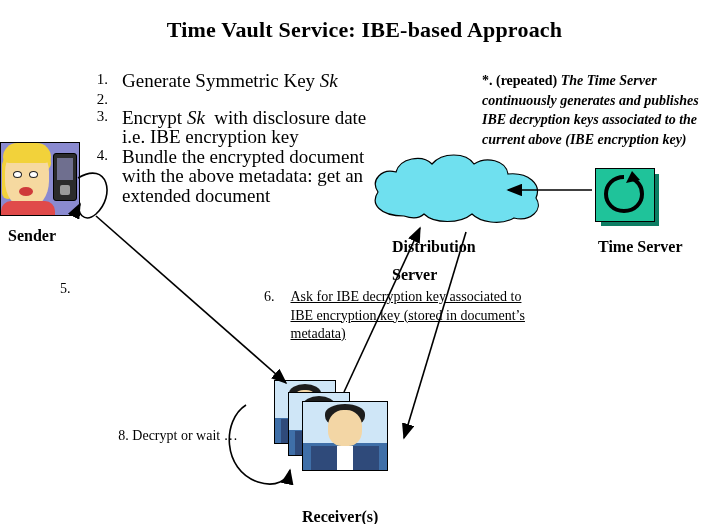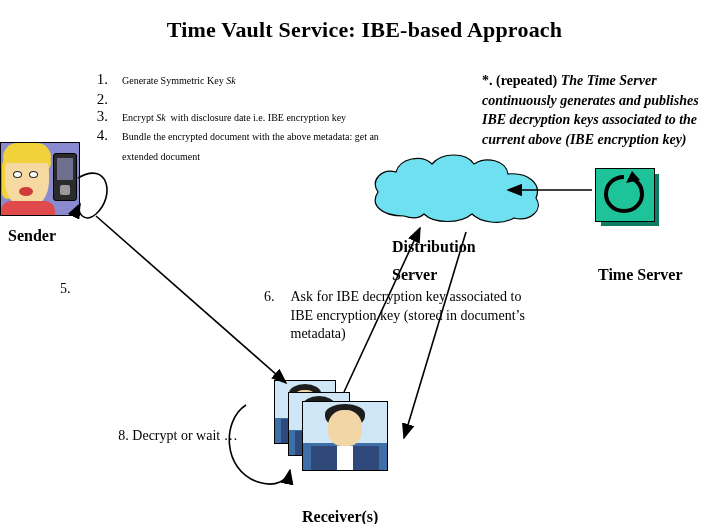--- a/index.html
+++ b/index.html
@@ -32,21 +32,21 @@
     margin-left: 32px;
   }
 
   
   .step-num {
     font-size: 15px;
     text-align: right;
     width: 22px;
   }
   .step-txt {
-    font-size: 10px;
+    font-size: 19px;
     line-height: 19.5px;
   }
   .step-txt i { font-style: italic; }
 
   
   #note {
     left: 482px; top: 71px;
     width: 218px;
     font-size: 14px;
     line-height: 19.5px;
@@ -262,32 +262,32 @@
   <div class="abs big-label" style="left:392px; top:233px; width:130px; line-height:28px;">Distribution Server</div>
 
   <div class="abs" id="ts-shadow"></div>
   <div class="abs" id="ts-box">
     <svg width="56" height="50" viewBox="0 0 56 50" xmlns="http://www.w3.org/2000/svg">
       <path d="M28 8 C17 8 10 16 10 25 C10 34 17 42 28 42 C39 42 46 34 46 25 C46 18 42 12 35 9" fill="none" stroke="#000000" stroke-width="4"></path>
       <polygon points="36,2 44,11 30,14" fill="#000000"></polygon>
     </svg>
   </div>
 
-  <div class="abs big-label" style="left:598px; top:233px; width:90px; line-height:28px;margin-top:28px;">Time Server</div>
+  <div class="abs big-label" style="left:598px; top:233px; width:90px; line-height:28px;">Time Server</div>
 
   <div class="abs" style="left:60px; top:280px;">
     <div style="display:flex; gap:16px;">
       <div class="body-txt">5.</div>
     </div>
   </div>
 
   <div class="abs" style="left:264px; top:288px;">
     <div style="display:flex; gap:16px;">
       <div class="body-txt">6.</div>
-      <div class="body-txt" style="width:256px;">Ask for IBE decryption key associated to IBE encryption key (stored in document’s metadata)</div>
+      <div class="body-txt" style="width:256px;text-decoration:underline;">Ask for IBE decryption key associated to IBE encryption key (stored in document’s metadata)</div>
     </div>
   </div>
 
 
   <div class="abs body-txt" style="left:98px; top:427px; width:160px; text-align:center;">8. Decrypt or wait …</div>
 
   <div class="abs rx" id="rx1">
     <div class="sky"></div>
       <div class="city"></div>
     <div class="hairtop" style="left:14px; top:3px; width:32px; height:18px;"></div>

